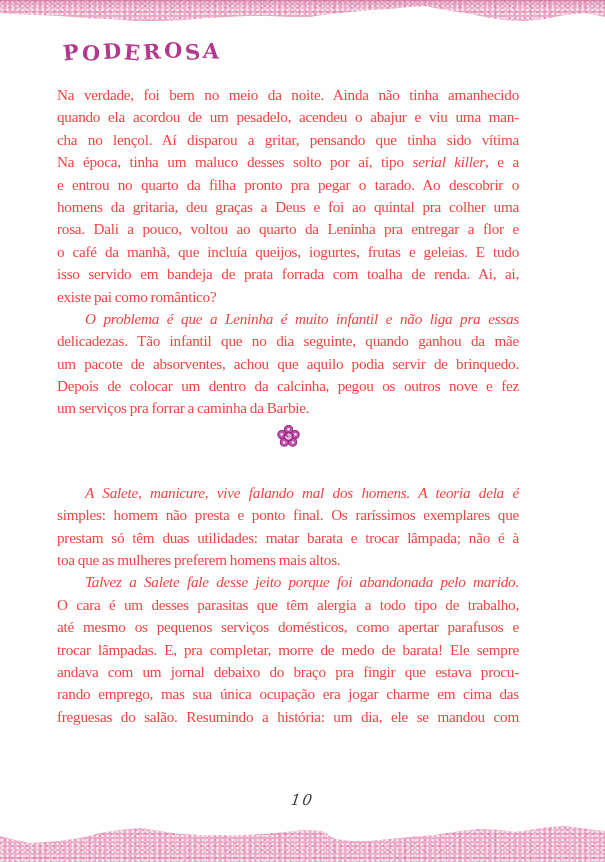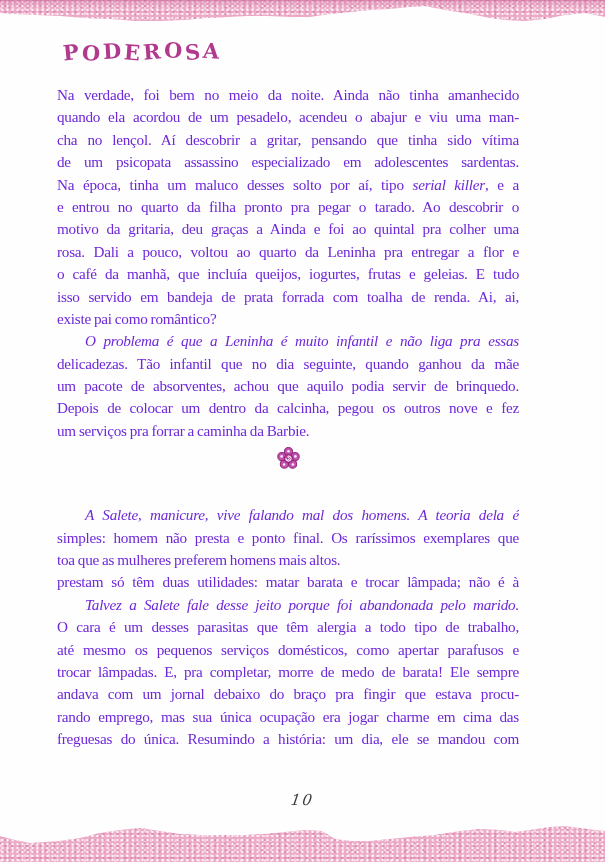--- a/index.html
+++ b/index.html
@@ -55,21 +55,21 @@
     font-size:21px;
     letter-spacing:3px;
     transform:rotate(-0.6deg);
     white-space:nowrap;
   }
   .header-title span { display:inline-block; }
 
   
   .text-block {
     position:absolute; left:57px; top:84px; width:462px;
-    color:#6d28d9;
+    color:#ef4444;
     font-size:15.2px;
     letter-spacing:-0.25px;
     word-spacing:-0.5px;
   }
   .line {
     height:22.4px; line-height:22.4px;
     text-align:justify; text-align-last:justify;
     overflow:hidden; white-space:nowrap;
   }
   .line { white-space:normal; }
@@ -100,25 +100,24 @@
 <div class="page">
 
   <div class="band band-top"></div>
 
   <div class="header-title"><span style="transform: rotate(-5deg) translateY(0px);">P</span><span style="transform: rotate(4deg) translateY(1px);">O</span><span style="transform: rotate(-3deg) translateY(-1px);">D</span><span style="transform: rotate(5deg) translateY(1px);">E</span><span style="transform: rotate(-4deg) translateY(0px);">R</span><span style="transform: rotate(3deg) translateY(-1px);">O</span><span style="transform: rotate(-5deg) translateY(1px);">S</span><span style="transform: rotate(4deg) translateY(0px);">A</span></div>
 
   <div class="text-block">
       <div class="paragraph">
         <div class="line">Na verdade, foi bem no meio da noite. Ainda não tinha amanhecido</div>
         <div class="line">quando ela acordou de um pesadelo, acendeu o abajur e viu uma man-</div>
-        <div class="line">cha no lençol. Aí descobrir a gritar, pensando que tinha sido vítima</div>
-        <div class="line">de um psicopata assassino especializado em adolescentes sardentas.</div>
+        <div class="line">cha no lençol. Aí disparou a gritar, pensando que tinha sido vítima</div>
         <div class="line">Na época, tinha um maluco desses solto por aí, tipo <i>serial killer</i>, e a</div>
         <div class="line">e entrou no quarto da filha pronto pra pegar o tarado. Ao descobrir o</div>
-        <div class="line">motivo da gritaria, deu graças a Ainda e foi ao quintal pra colher uma</div>
+        <div class="line">homens da gritaria, deu graças a Deus e foi ao quintal pra colher uma</div>
         <div class="line">rosa. Dali a pouco, voltou ao quarto da Leninha pra entregar a flor e</div>
         <div class="line">o café da manhã, que incluía queijos, iogurtes, frutas e geleias. E tudo</div>
         <div class="line">isso servido em bandeja de prata forrada com toalha de renda. Ai, ai,</div>
         <div class="line no-just">existe pai como romântico?</div>
       </div>
       <div class="paragraph">
         <div class="line indent">O problema é que a Leninha é muito infantil e não liga pra essas</div>
         <div class="line">delicadezas. Tão infantil que no dia seguinte, quando ganhou da mãe</div>
         <div class="line">um pacote de absorventes, achou que aquilo podia servir de brinquedo.</div>
         <div class="line">Depois de colocar um dentro da calcinha, pegou os outros nove e fez</div>
@@ -140,31 +139,31 @@
       <circle cx="7.1" cy="17.5" r="1.3"></circle>
       <circle cx="4.6" cy="9.4" r="1.3"></circle>
     </g>
     <circle cx="11.5" cy="11.4" r="4.4" fill="#b23a99" stroke="#8c2177" stroke-width="0.8"></circle>
     <path d="M 11.5 8.9 a 2.6 2.6 0 1 1 -2.6 2.6 a 1.7 1.7 0 1 0 1.7 -1.7" fill="none" stroke="#ffffff" stroke-width="1" stroke-linecap="round"></path>
   </svg>
 </div>
       <div class="paragraph">
         <div class="line indent">A Salete, manicure, vive falando mal dos homens. A teoria dela é</div>
         <div class="line">simples: homem não presta e ponto final. Os raríssimos exemplares que</div>
+        <div class="line">prestam só têm duas utilidades: matar barata e trocar lâmpada; não é à</div>
         <div class="line no-just">toa que as mulheres preferem homens mais altos.</div>
-        <div class="line">prestam só têm duas utilidades: matar barata e trocar lâmpada; não é à</div>
       </div>
       <div class="paragraph">
         <div class="line indent">Talvez a Salete fale desse jeito porque foi abandonada pelo marido.</div>
         <div class="line">O cara é um desses parasitas que têm alergia a todo tipo de trabalho,</div>
         <div class="line">até mesmo os pequenos serviços domésticos, como apertar parafusos e</div>
         <div class="line">trocar lâmpadas. E, pra completar, morre de medo de barata! Ele sempre</div>
         <div class="line">andava com um jornal debaixo do braço pra fingir que estava procu-</div>
         <div class="line">rando emprego, mas sua única ocupação era jogar charme em cima das</div>
-        <div class="line">freguesas do única. Resumindo a história: um dia, ele se mandou com</div>
+        <div class="line">freguesas do salão. Resumindo a história: um dia, ele se mandou com</div>
       </div>
     </div>
 
   <div class="page-number">10</div>
 
   <div class="band band-bottom"></div>
 
 </div>
 
 </body></html>

